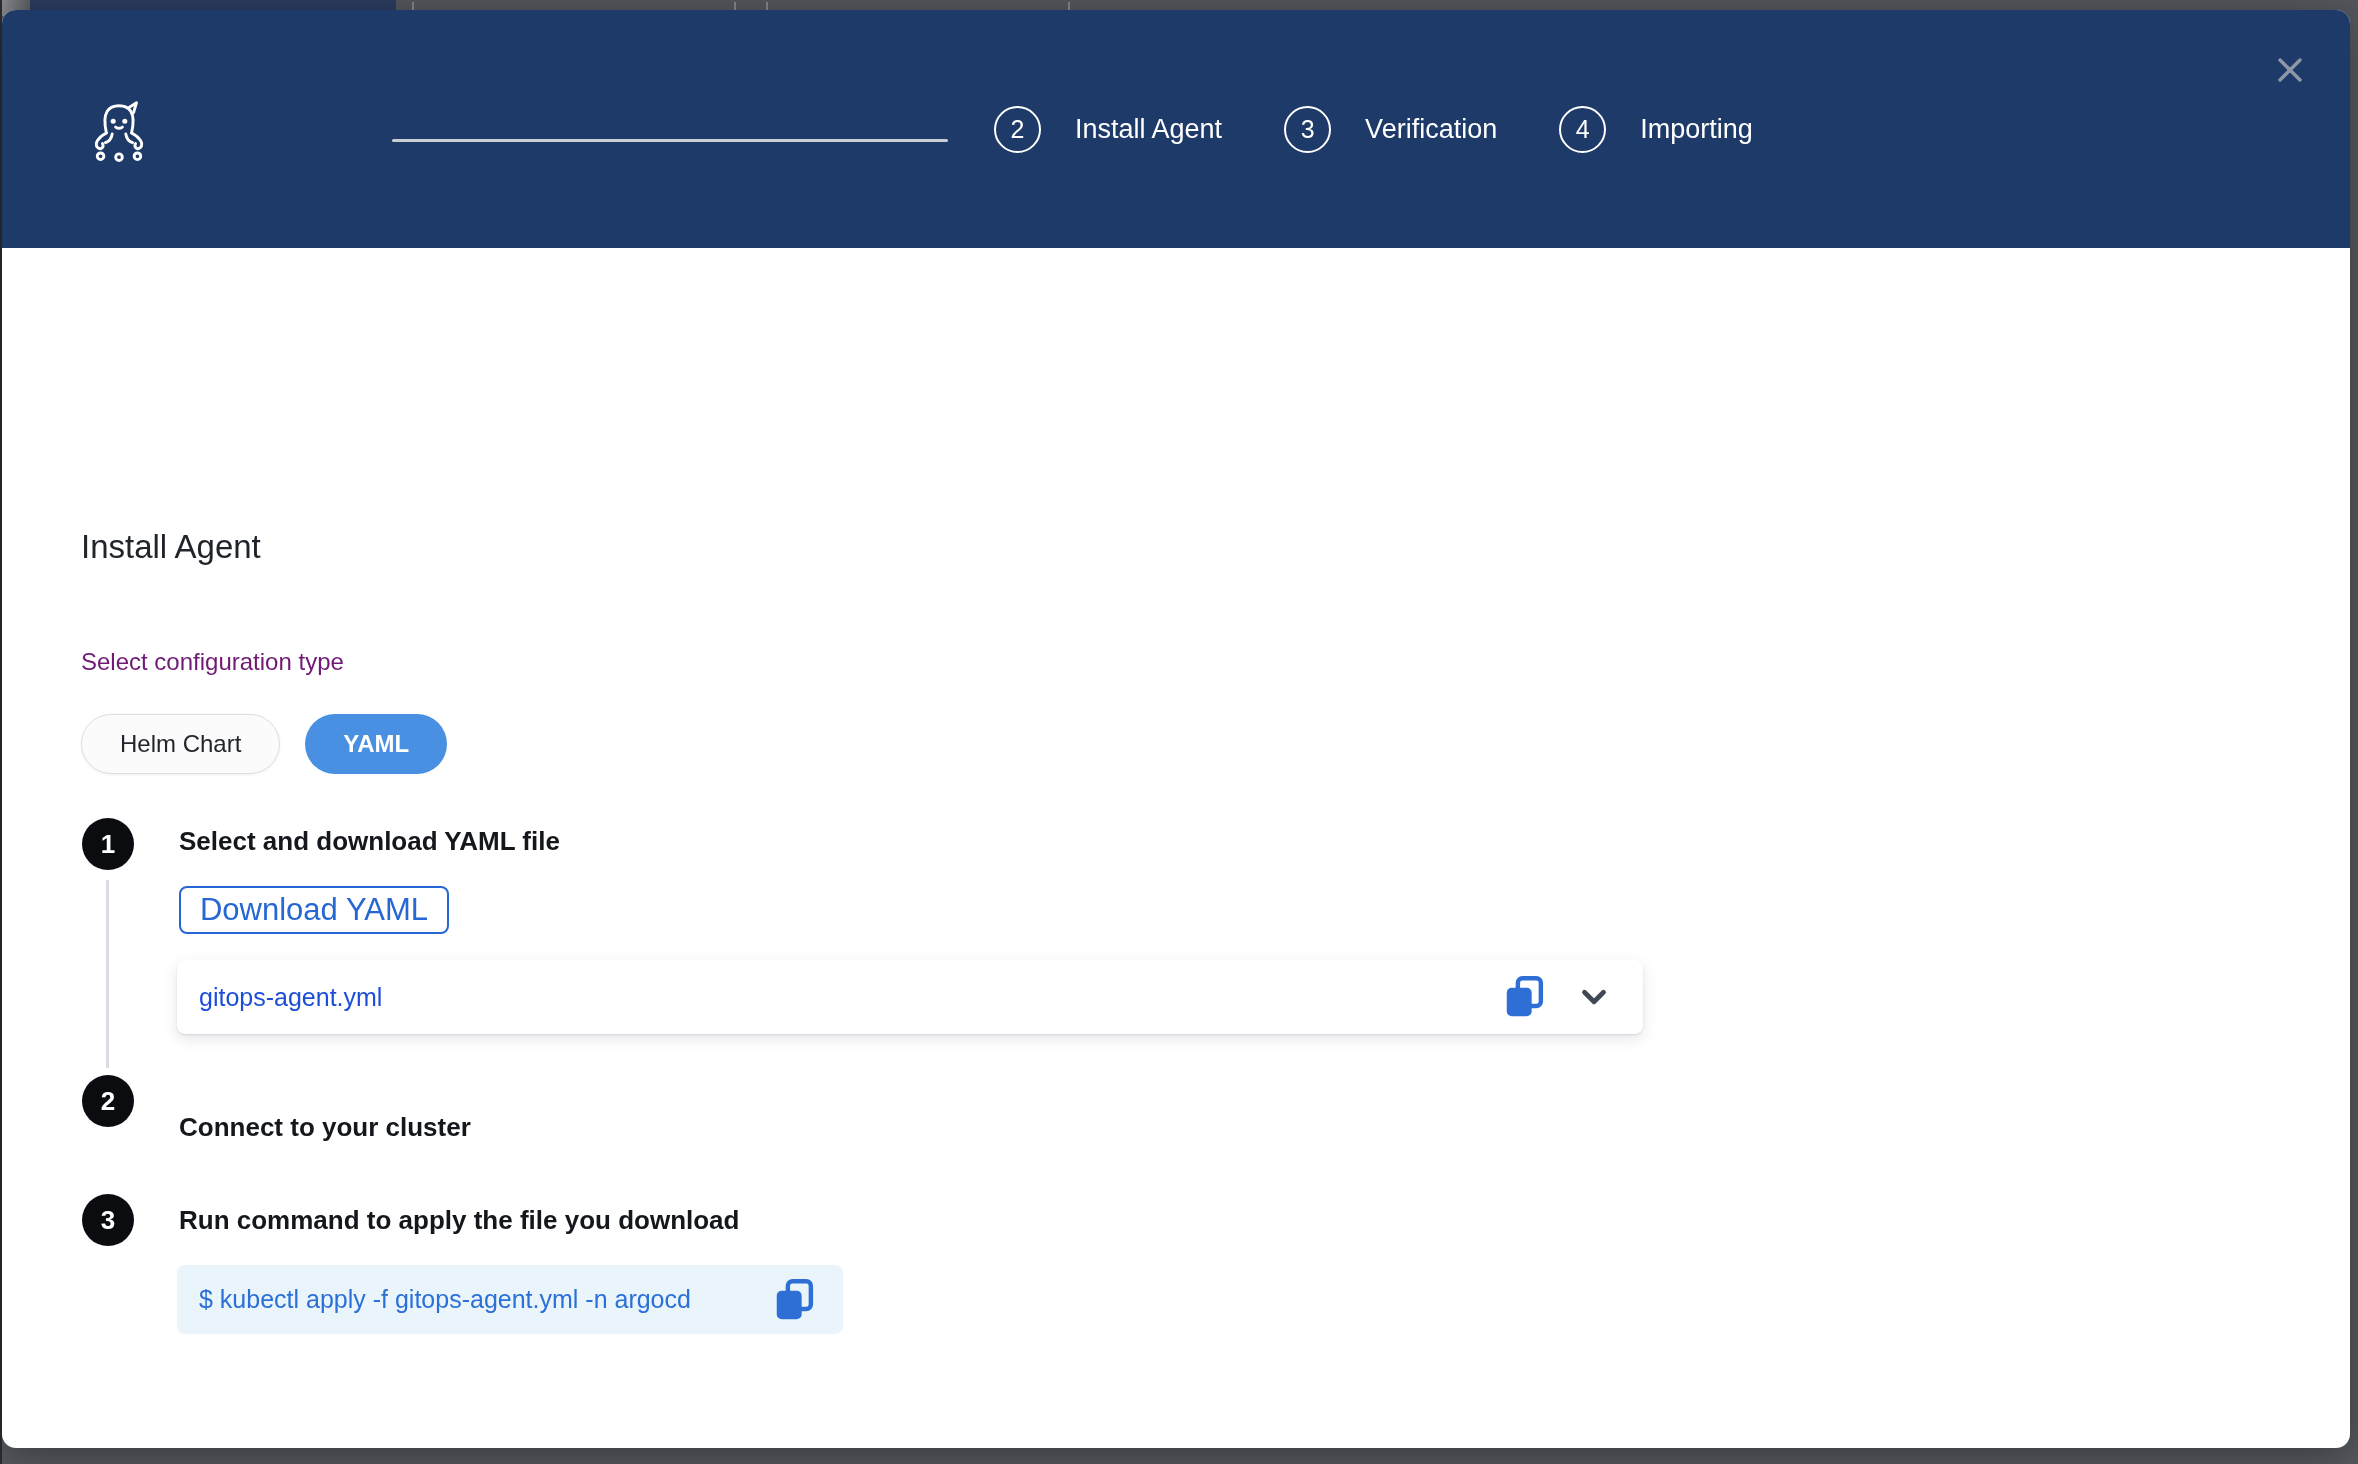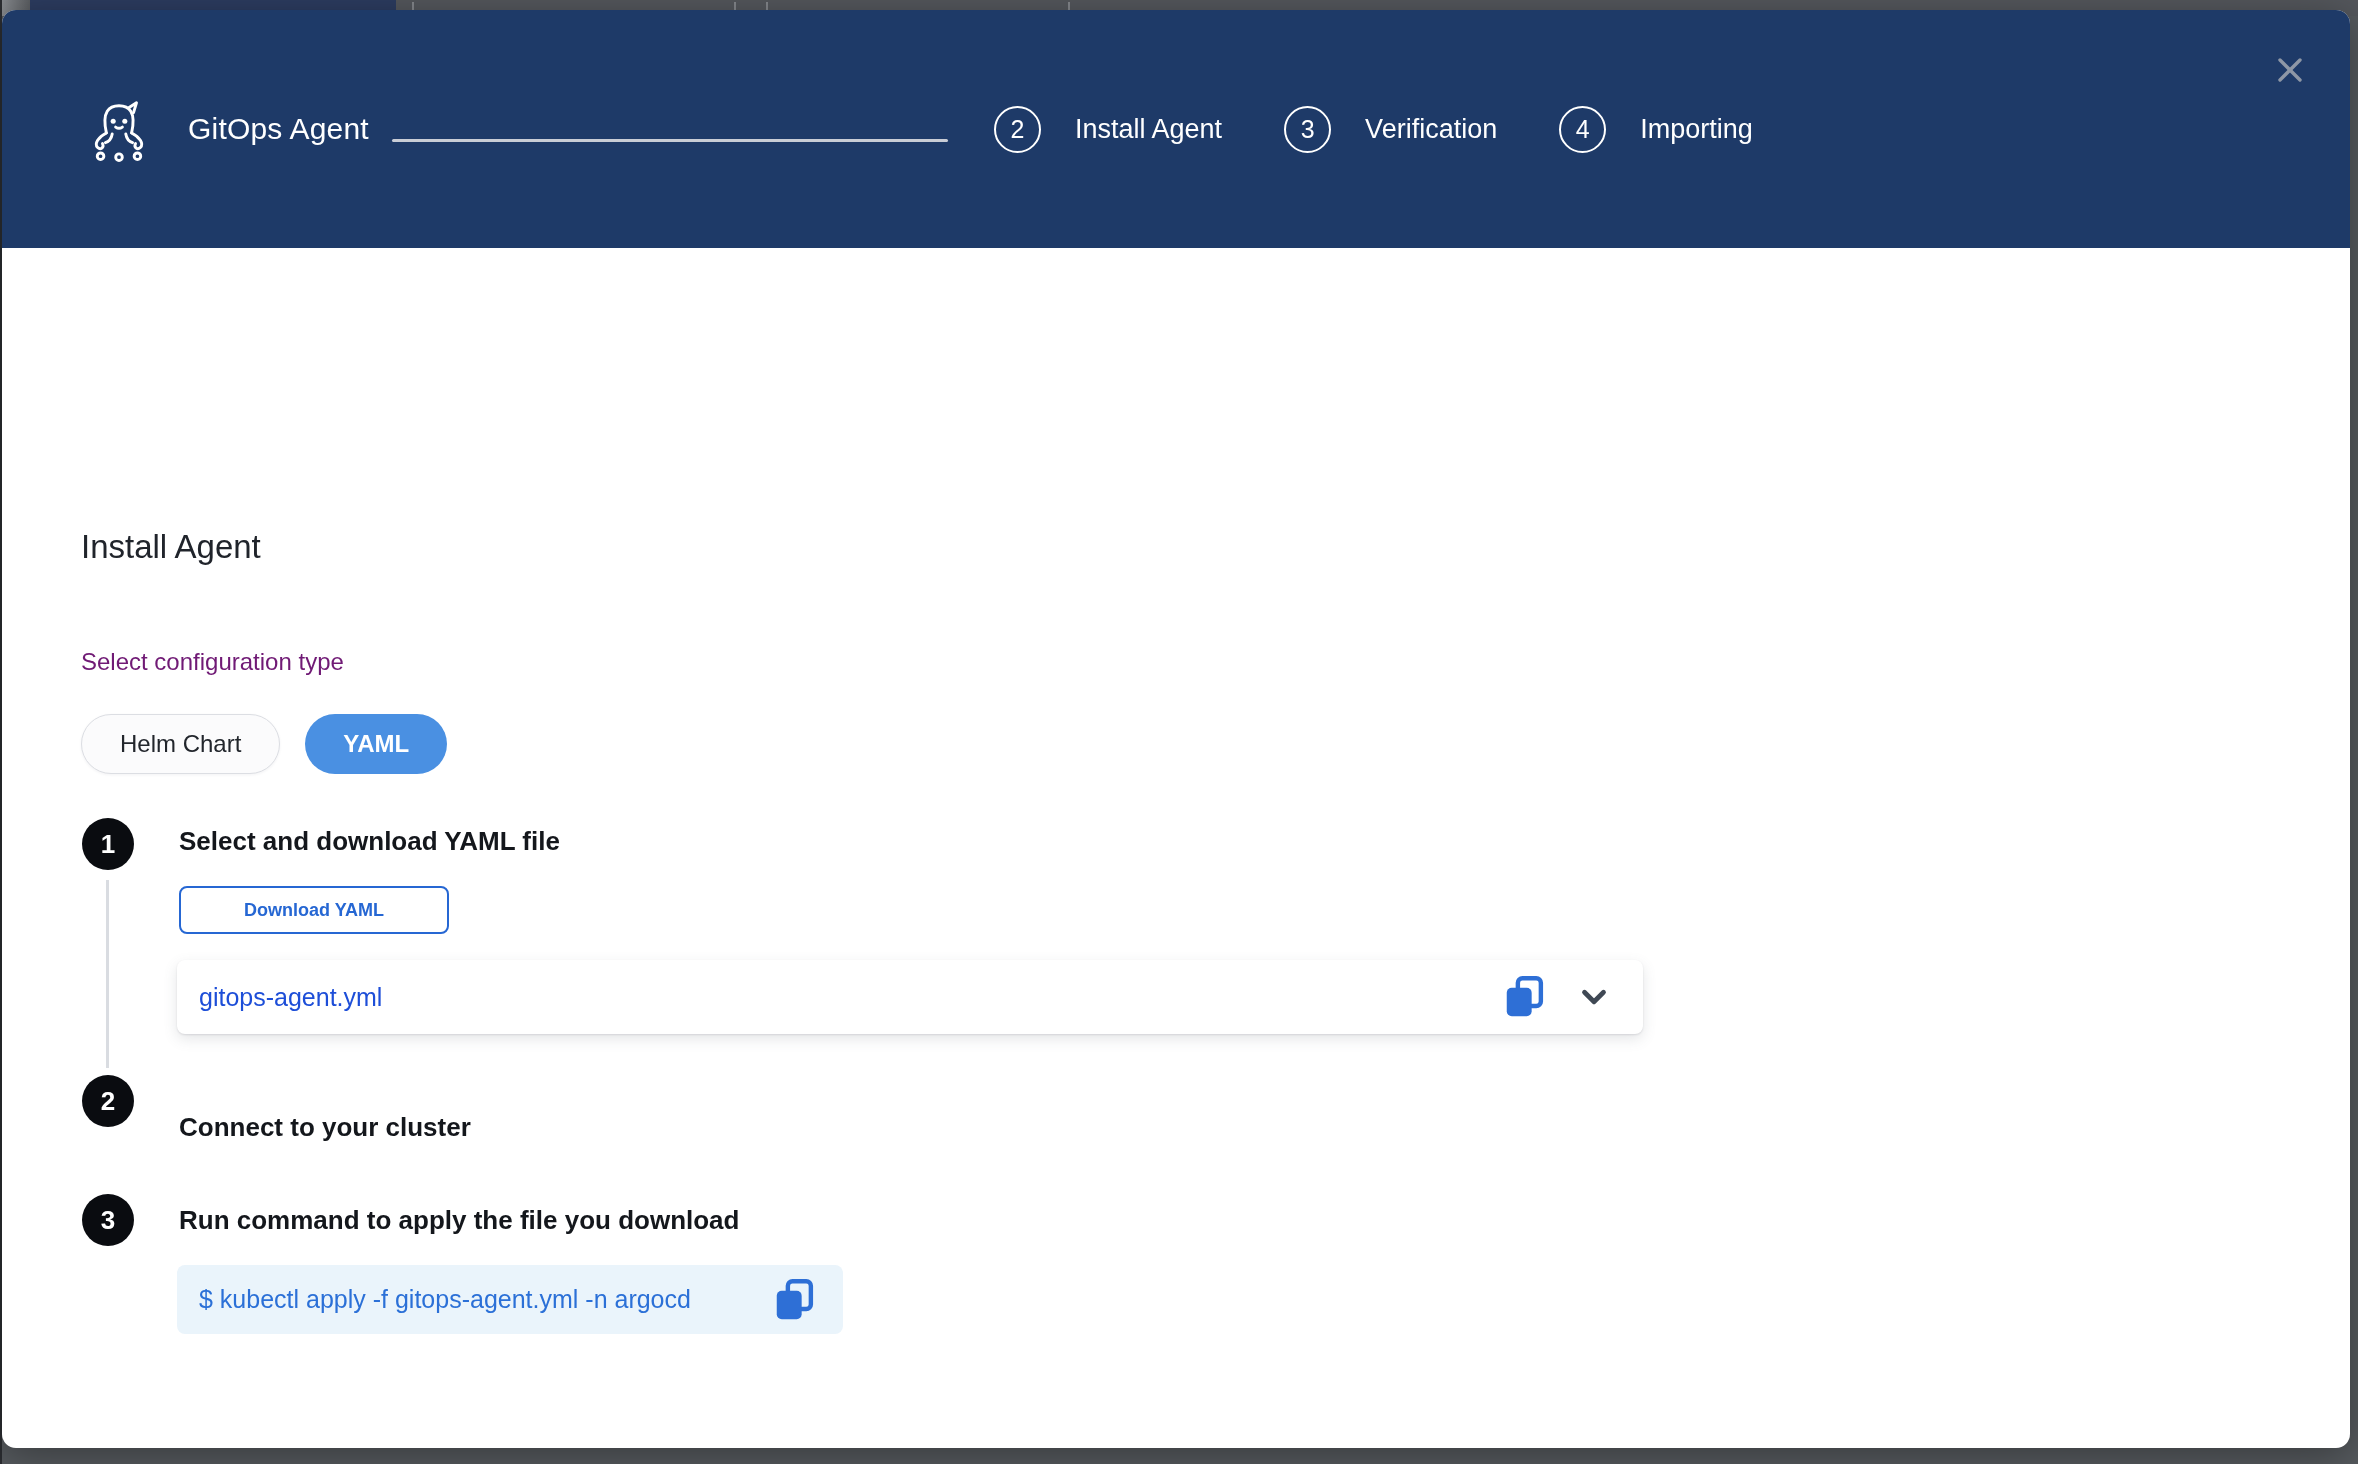--- a/index.html
+++ b/index.html
@@ -49,21 +49,21 @@
   .pill.selected{background:#4a90e2;color:#ffffff;font-weight:700;}
 
   .num-circle{position:absolute;width:52px;height:52px;border-radius:50%;background:#0a0c10;
     color:#ffffff;font-size:26px;font-weight:700;display:flex;align-items:center;justify-content:center;}
   .connector{position:absolute;left:104px;top:632px;width:3px;height:188px;background:#d9dce1;}
 
   .step-title{position:absolute;font-size:26px;font-weight:700;color:#14171c;white-space:nowrap;}
 
   .download-btn{position:absolute;left:177px;top:638px;width:270px;height:48px;box-sizing:border-box;
     background:#ffffff;border:2px solid #2667d3;border-radius:8px;color:#2667d3;
-    font-size:18px;font-weight:700;cursor:pointer;display:flex;align-items:center;justify-content:center;
+    font-size:31px;font-weight:400;cursor:pointer;display:flex;align-items:center;justify-content:center;
     font-family:inherit;}
   .file-box{position:absolute;left:175px;top:712px;width:1466px;height:74px;background:#ffffff;
     border-radius:8px;box-shadow:0 1px 2px rgba(40,41,61,.12),0 5px 14px rgba(96,97,112,.16);
     display:flex;align-items:center;cursor:pointer;}
   .file-name{margin-left:22px;font-size:25px;color:#1d4ed8;flex:1;}
   .file-box .copy-icon{margin-right:28px;cursor:pointer;}
   .file-box .chevron{margin-right:30px;cursor:pointer;}
 
   .command-box{position:absolute;left:175px;top:1017px;width:666px;height:69px;background:#eaf4fb;
     border-radius:8px;display:flex;align-items:center;}
@@ -95,21 +95,20 @@
       <path d="M30.5 30 Q34 32.5 37.5 30"></path>
       <path d="M21 36 C13 40 8 47 12 51 C15 54 19 51 17 47"></path>
       <path d="M47 36 C55 40 60 47 56 51 C53 54 49 51 51 47"></path>
       <path d="M27 37 C26 43 23 45 20 46"></path>
       <path d="M41 37 C42 43 45 45 48 46"></path>
       <circle cx="15" cy="60" r="3.4"></circle>
       <circle cx="34" cy="61" r="3.4"></circle>
       <circle cx="53" cy="60" r="3.4"></circle>
     </svg>
 
-    <div class="product-title">GitOps Agent</div>
     <div class="header-divider"></div>
 
     <div class="stepper">
       <div class="step-item">
         <div class="step-bullet todo">2</div>
         <div class="step-label">Install Agent</div>
       </div>
       <div class="step-item">
         <div class="step-bullet todo">3</div>
         <div class="step-label">Verification</div>

